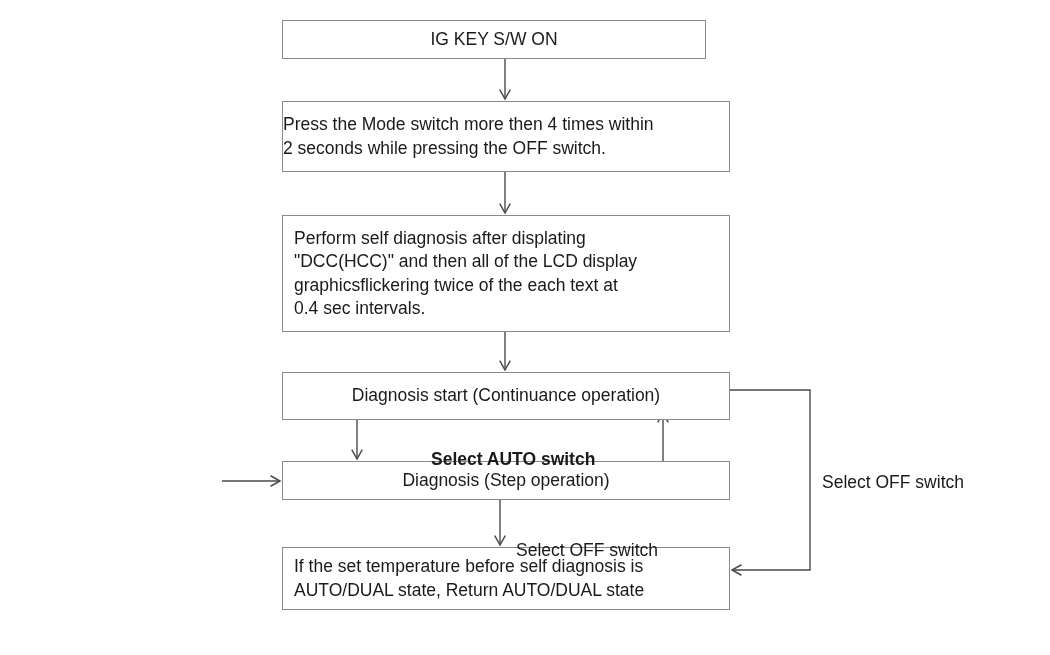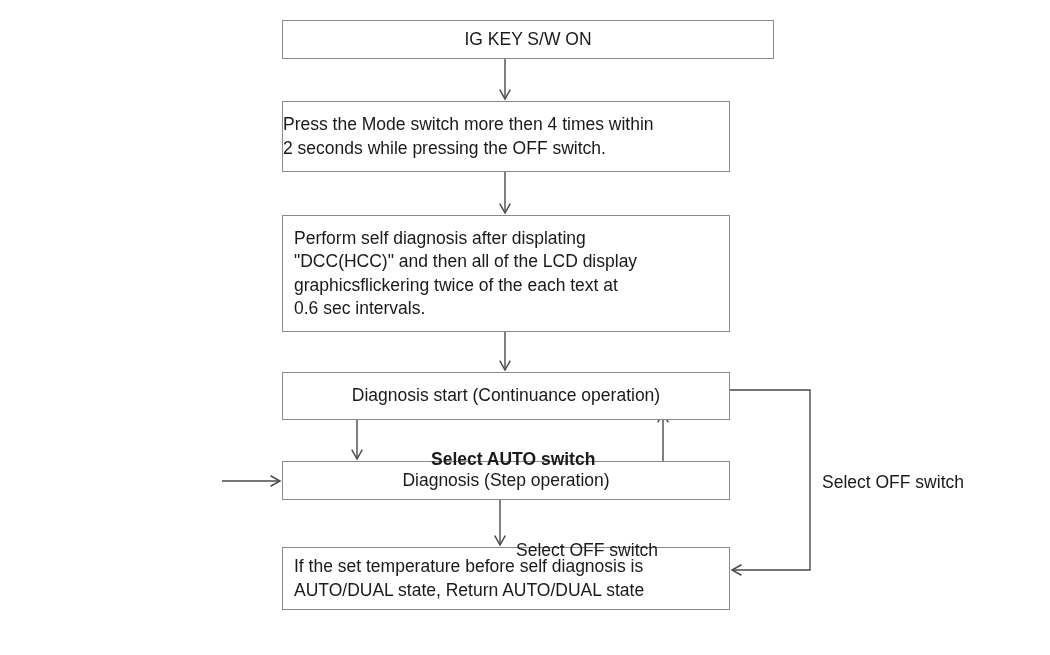--- a/index.html
+++ b/index.html
@@ -83,34 +83,34 @@
 
     <line x1="663" y1="461" x2="663" y2="413" marker-end="url(#arrow)"></line>
 
     <line x1="500" y1="500" x2="500" y2="545" marker-end="url(#arrow)"></line>
 
     <line x1="222" y1="481" x2="280" y2="481" marker-end="url(#arrow)"></line>
 
     <polyline points="730,390 810,390 810,570 732,570" marker-end="url(#arrow)"></polyline>
   </svg>
 
-  <div class="node center" style="left:282px; top:20px; width:492px; height:39px;">
+  <div class="node center" style="left:282px; top:20px; width:424px; height:39px;">
     <span>IG KEY S/W ON</span>
   </div>
 
   <div class="node left" style="left:282px; top:101px; width:448px; height:71px; ">
     <span>Press the Mode switch more then 4 times within
 2 seconds while pressing the OFF switch.</span>
   </div>
 
   <div class="node left" style="left:282px; top:215px; width:448px; height:117px; padding-left:11px;">
     <span>Perform self diagnosis after displating
 "DCC(HCC)" and then all of the LCD display
 graphicsflickering twice of the each text at
-0.6 sec intervals.</span>
+0.4 sec intervals.</span>
   </div>
 
   <div class="node center" style="left:282px; top:372px; width:448px; height:48px;">
     <span>Diagnosis start (Continuance operation)</span>
   </div>
 
   <div class="node left" style="left:282px; top:547px; width:448px; height:63px; padding-left:11px;">
     <span>If the set temperature before self diagnosis is
 AUTO/DUAL state, Return AUTO/DUAL state</span>
   </div>

